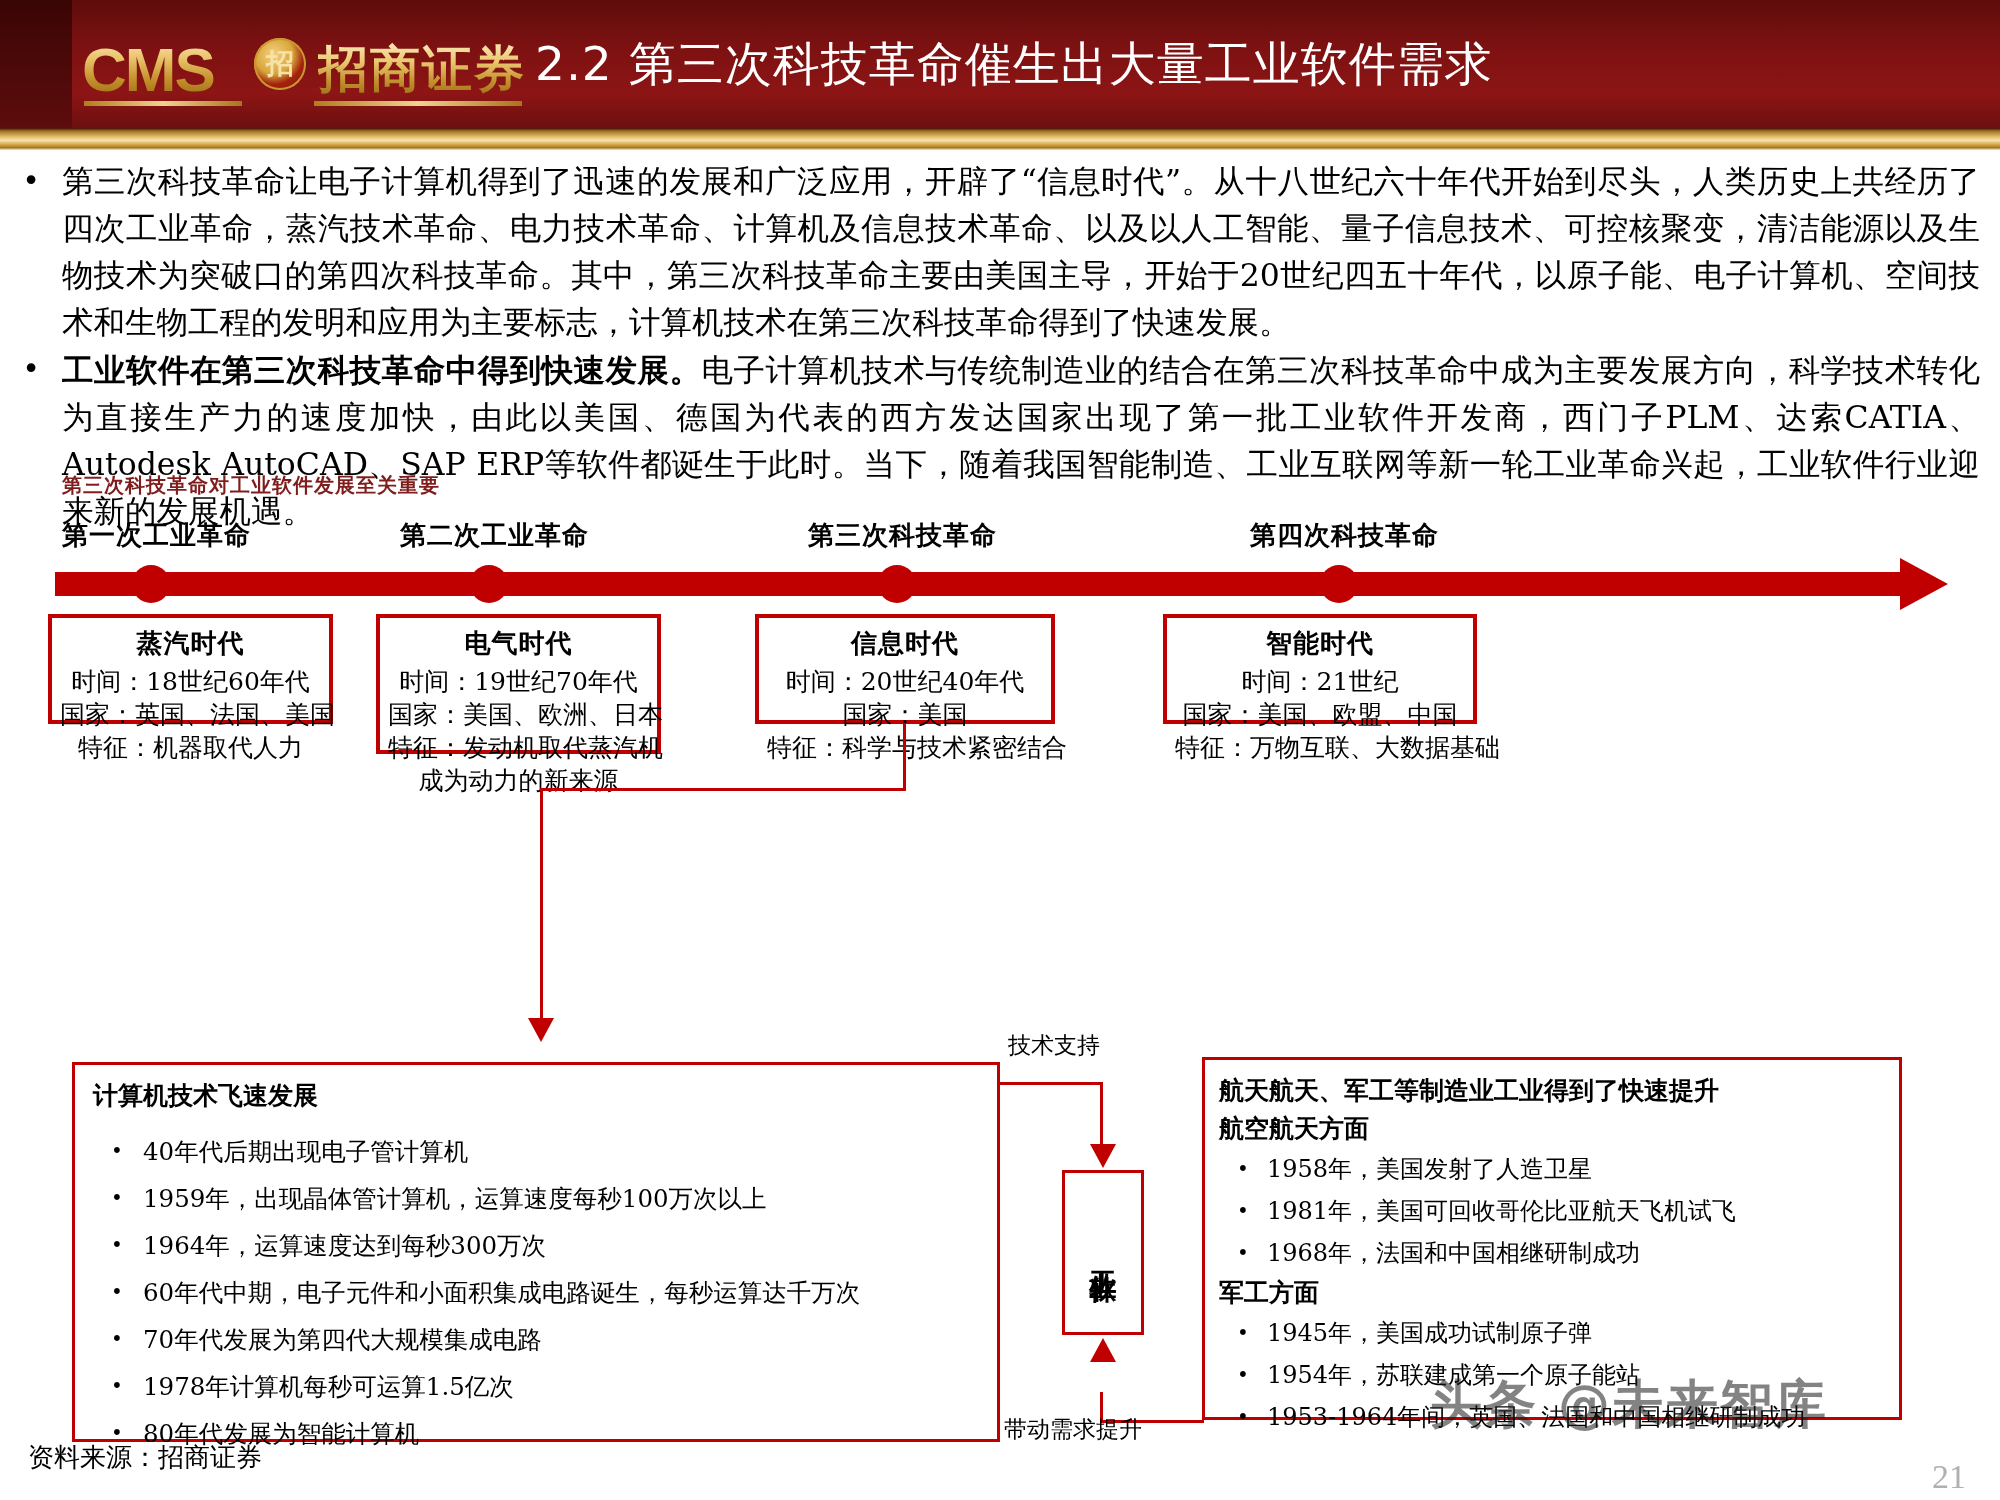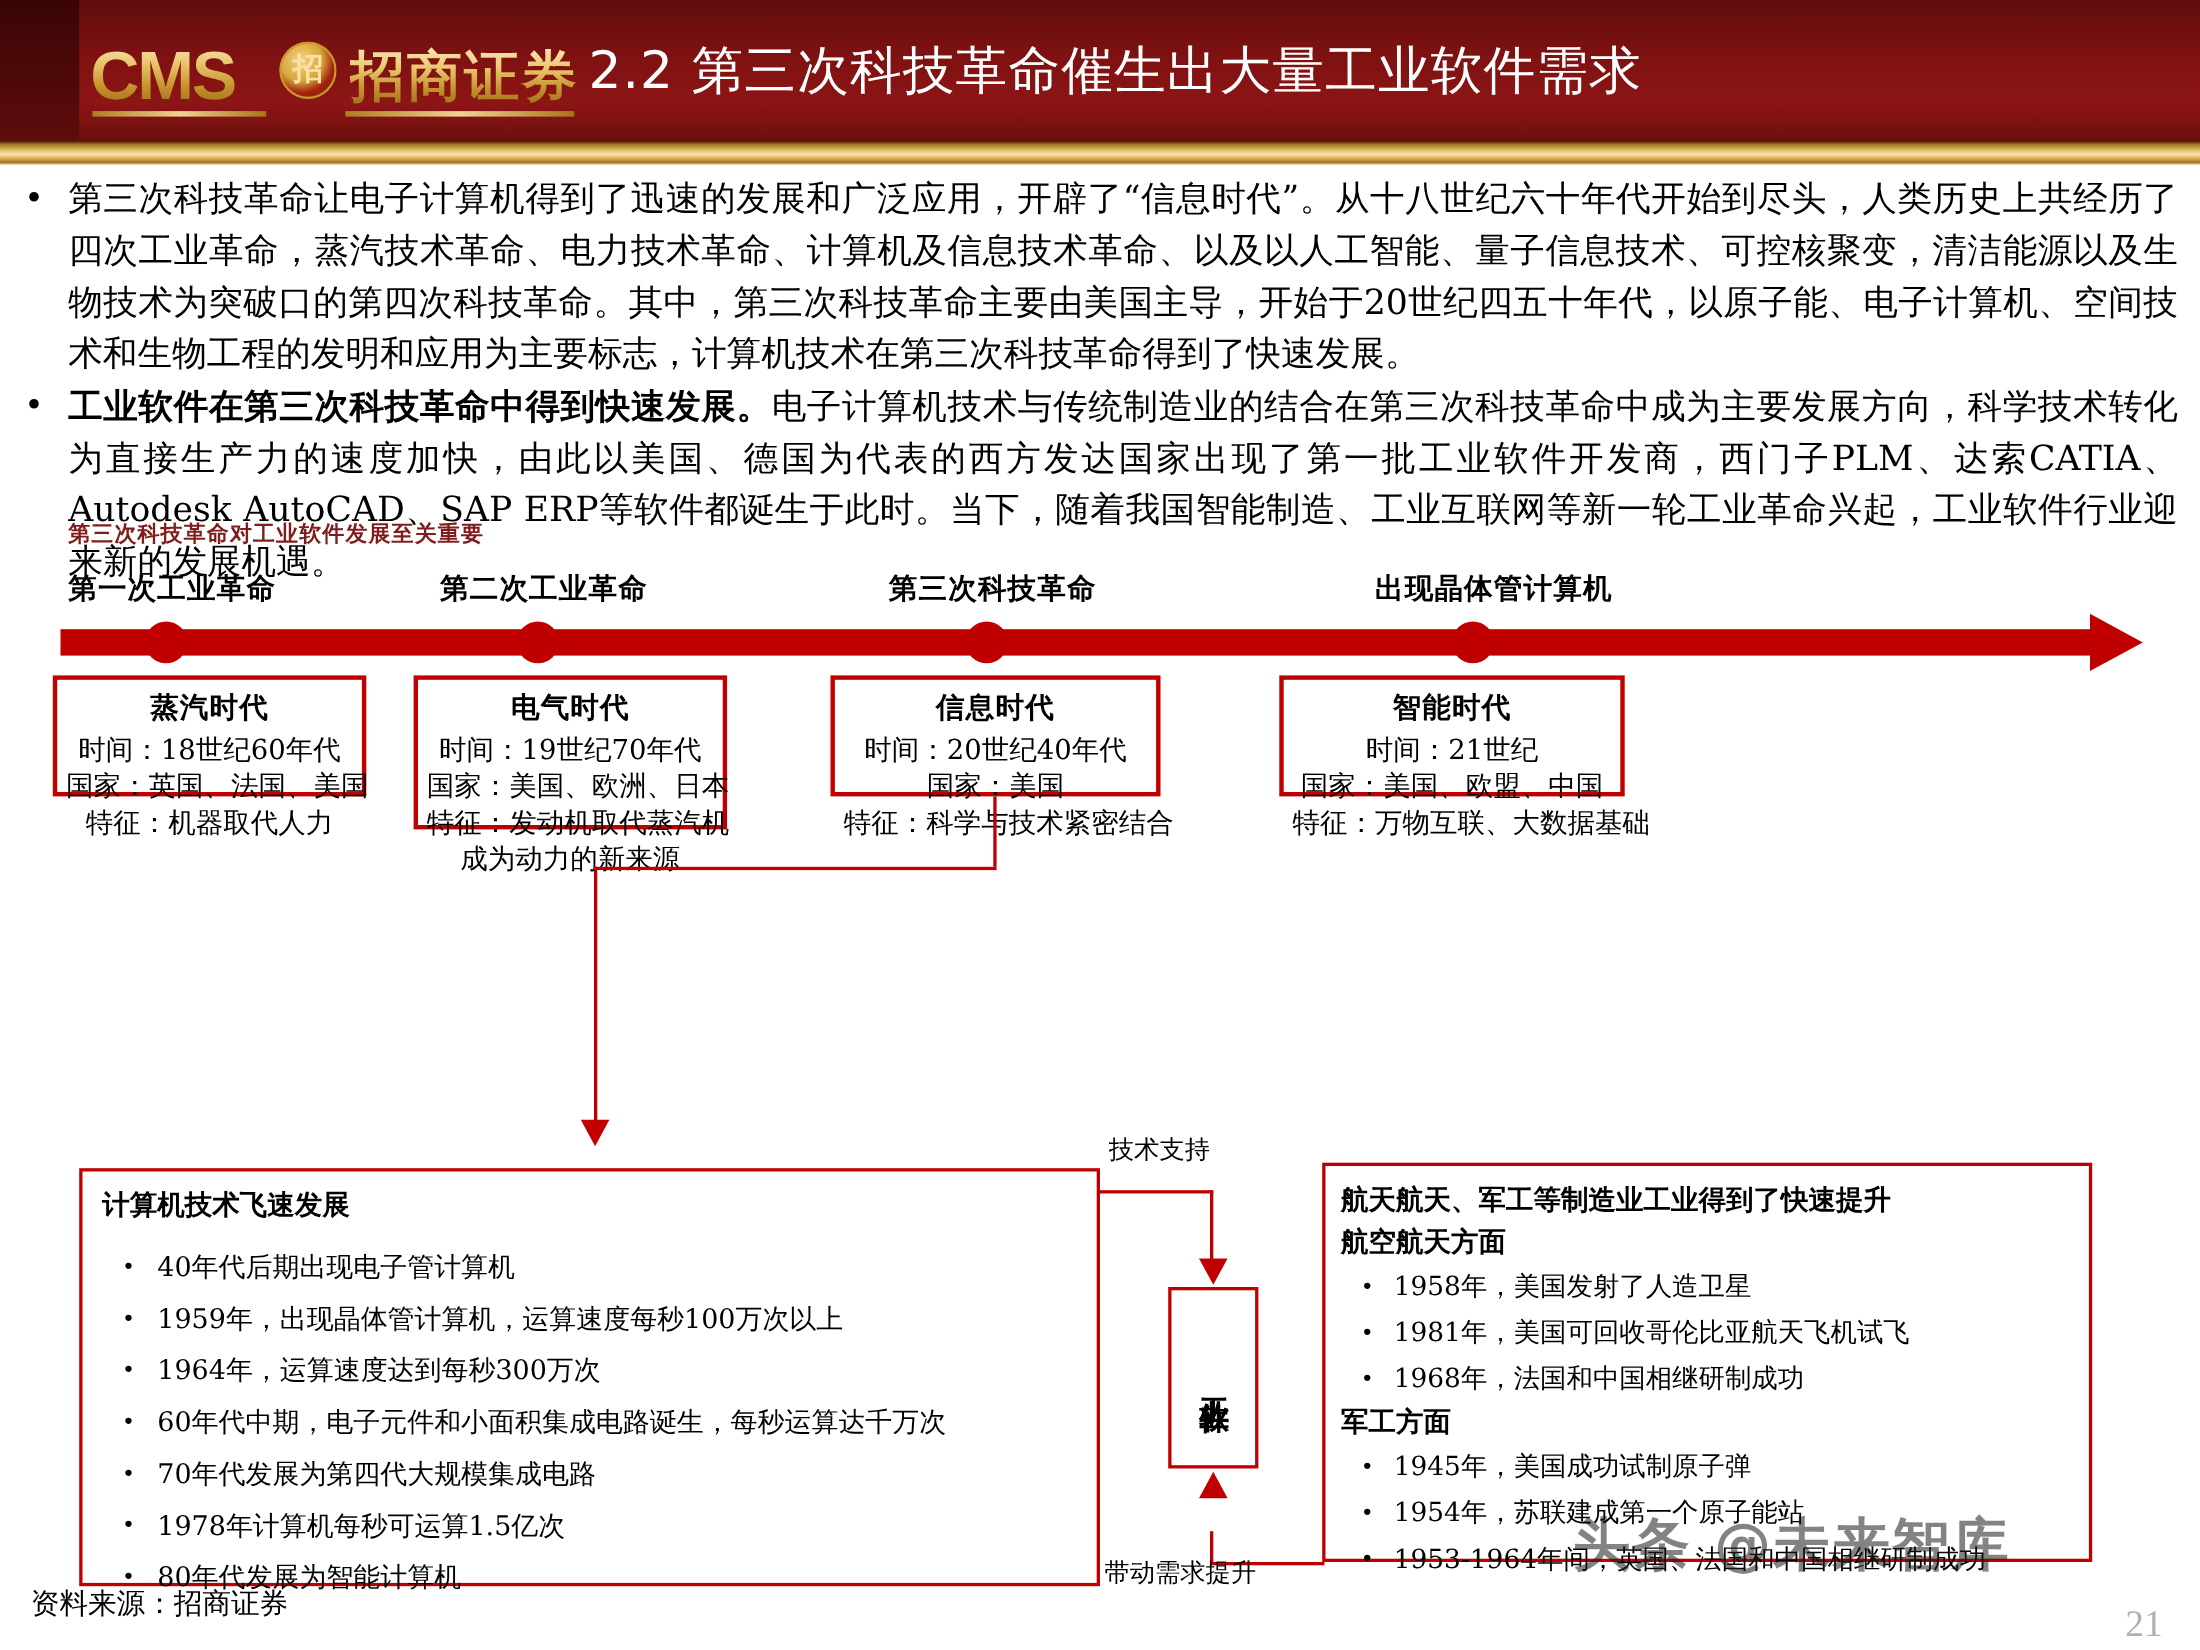--- a/index.html
+++ b/index.html
@@ -394,21 +394,21 @@
     <div class="para-text"><b>工业软件在第三次科技革命中得到快速发展。</b><span>电子计算机技术与传统制造业的结合在第三次科技革命中成为主要发展方向，科学技术转化为直接生产力的速度加快，由此以美国、德国为代表的西方发达国家出现了第一批工业软件开发商，西门子PLM、达索CATIA、Autodesk AutoCAD、SAP ERP等软件都诞生于此时。当下，随着我国智能制造、工业互联网等新一轮工业革命兴起，工业软件行业迎来新的发展机遇。</span></div>
   </div>
 </div>
 
 <div id="subhead">第三次科技革命对工业软件发展至关重要</div>
 
 <div id="timeline">
   <div class="tl-label" style="left:62px">第一次工业革命</div>
   <div class="tl-label" style="left:400px">第二次工业革命</div>
   <div class="tl-label" style="left:808px">第三次科技革命</div>
-  <div class="tl-label" style="left:1250px">出现晶体管计算机</div>
+  <div class="tl-label" style="left:1250px">第四次科技革命</div>
 
   <div id="tl-bar"></div>
   <div id="tl-arrowhead"></div>
 
   <div class="tl-dot" style="left:132px"></div>
   <div class="tl-dot" style="left:470px"></div>
   <div class="tl-dot" style="left:878px"></div>
   <div class="tl-dot" style="left:1320px"></div>
 </div>
 

